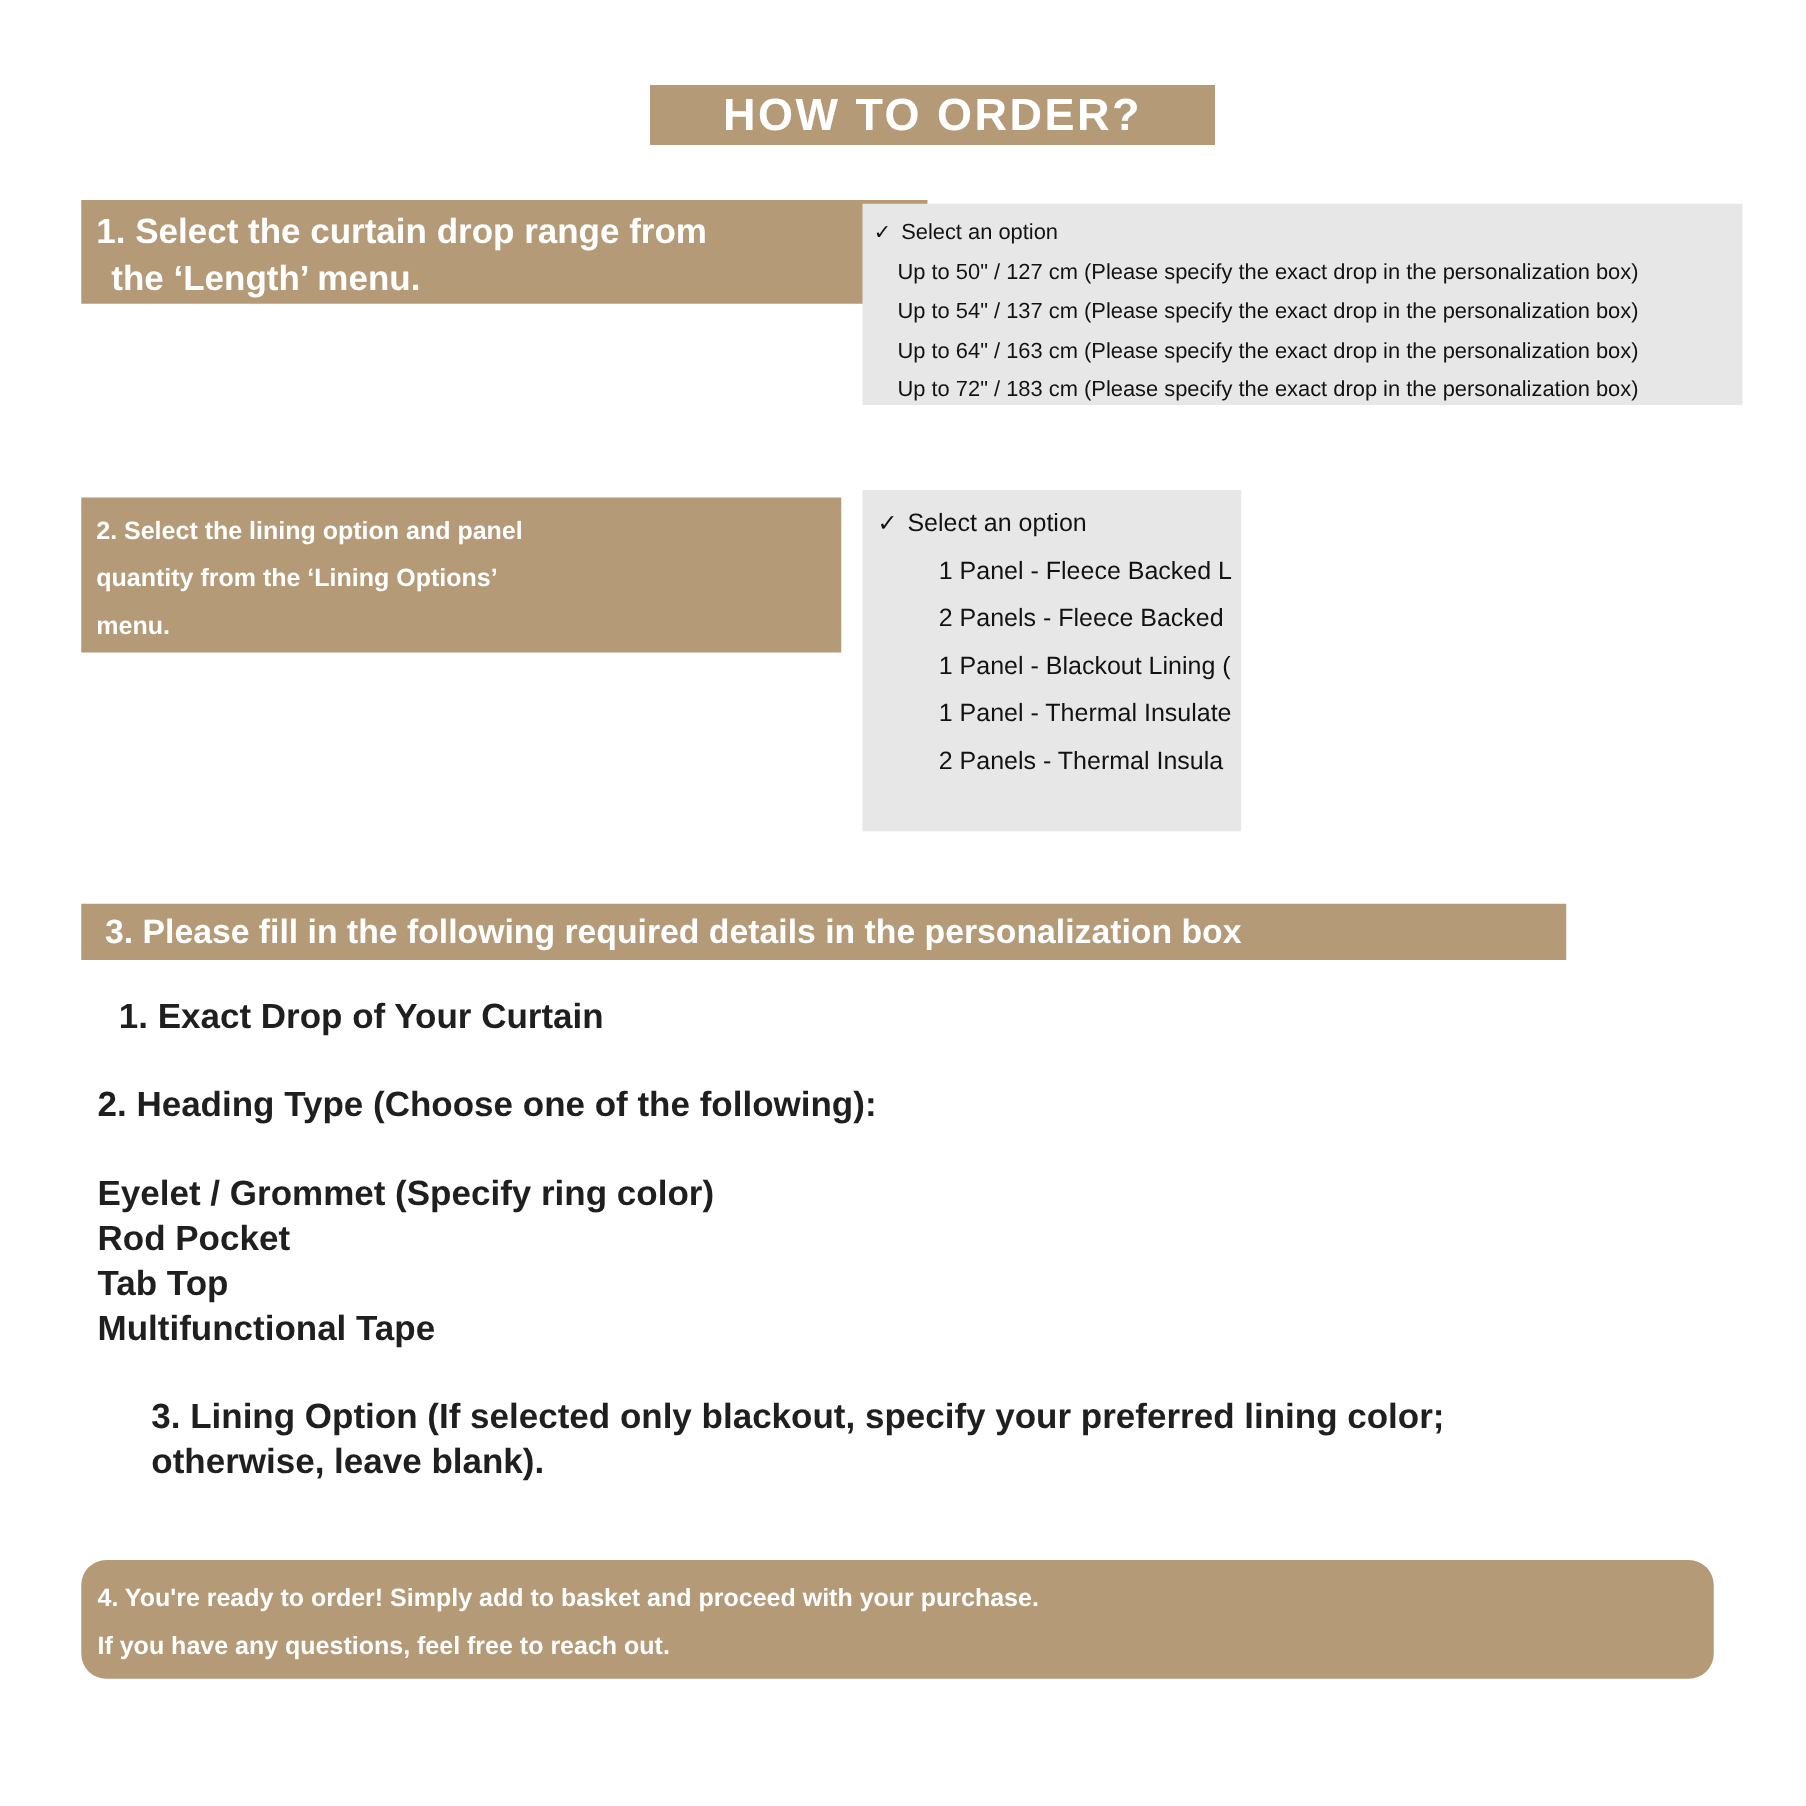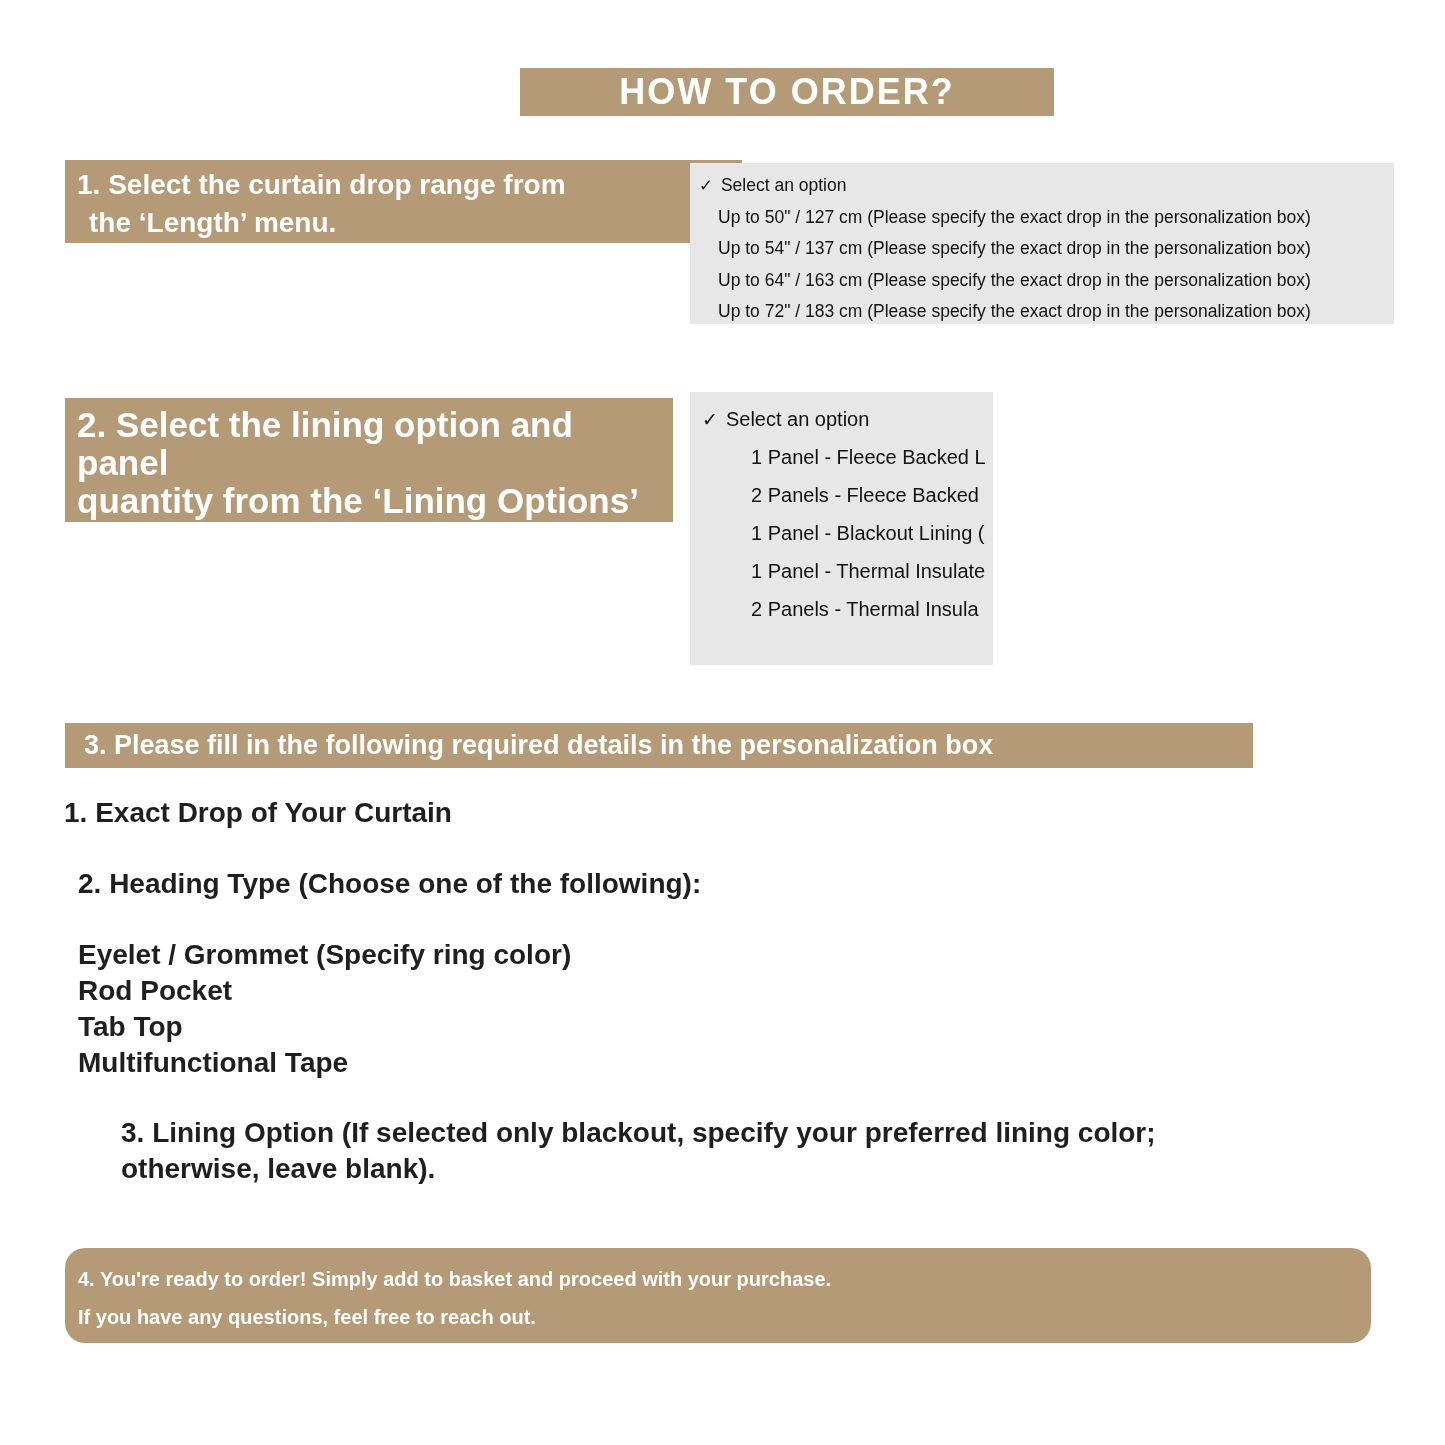--- a/index.html
+++ b/index.html
@@ -14,21 +14,21 @@
   }
   .tan {
     background: #b49a77;
     color: #ffffff;
     font-weight: 700;
   }
   
   .title-banner {
     position: absolute;
     left: 520px; top: 68px;
-    width: 534px; height: 48px;
+    width: 452px; height: 48px;
     display: flex; align-items: center; justify-content: center;
     font-size: 36px;
     letter-spacing: 2px;
   }
   
   .step1-box {
     position: absolute;
     left: 65px; top: 160px;
     width: 677px; height: 83px;
     padding: 6px 10px 0 12px;
@@ -55,21 +55,21 @@
   }
   .dropdown1 .dd-selected { padding-left: 9px; }
   .dropdown1 .dd-opt { padding-left: 28px; }
   .dd-check { margin-right: 8px; font-size: 0.95em; }
   
   .step2-box {
     position: absolute;
     left: 65px; top: 398px;
     width: 608px; height: 124px;
     padding: 8px 10px 0 12px;
-    font-size: 35px;
+    font-size: 20px;
     line-height: 38px;
   }
   
   .dropdown2 {
     position: absolute;
     left: 690px; top: 392px;
     width: 303px; height: 273px;
     background: #e8e7e7;
     padding-top: 8px;
     overflow: hidden;
@@ -95,21 +95,21 @@
     white-space: nowrap;
   }
   
   .body-text {
     position: absolute;
     color: #1f1f1f;
     font-weight: 700;
     font-size: 28px;
     line-height: 36px;
   }
-  .bt-item1 { left: 64px; top: 795px; text-align: center; }
+  .bt-item1 { left: 95px; top: 795px; text-align: center; }
   .bt-item2 { left: 78px; top: 866px; }
   .bt-headings { left: 78px; top: 937px; }
   .bt-item3 { left: 78px; top: 1115px; margin-left: 43px; }
   
   .step4-banner {
     position: absolute;
     left: 65px; top: 1248px;
     width: 1306px; height: 95px;
     padding: 12px 10px 0 13px;
     font-size: 20px;

